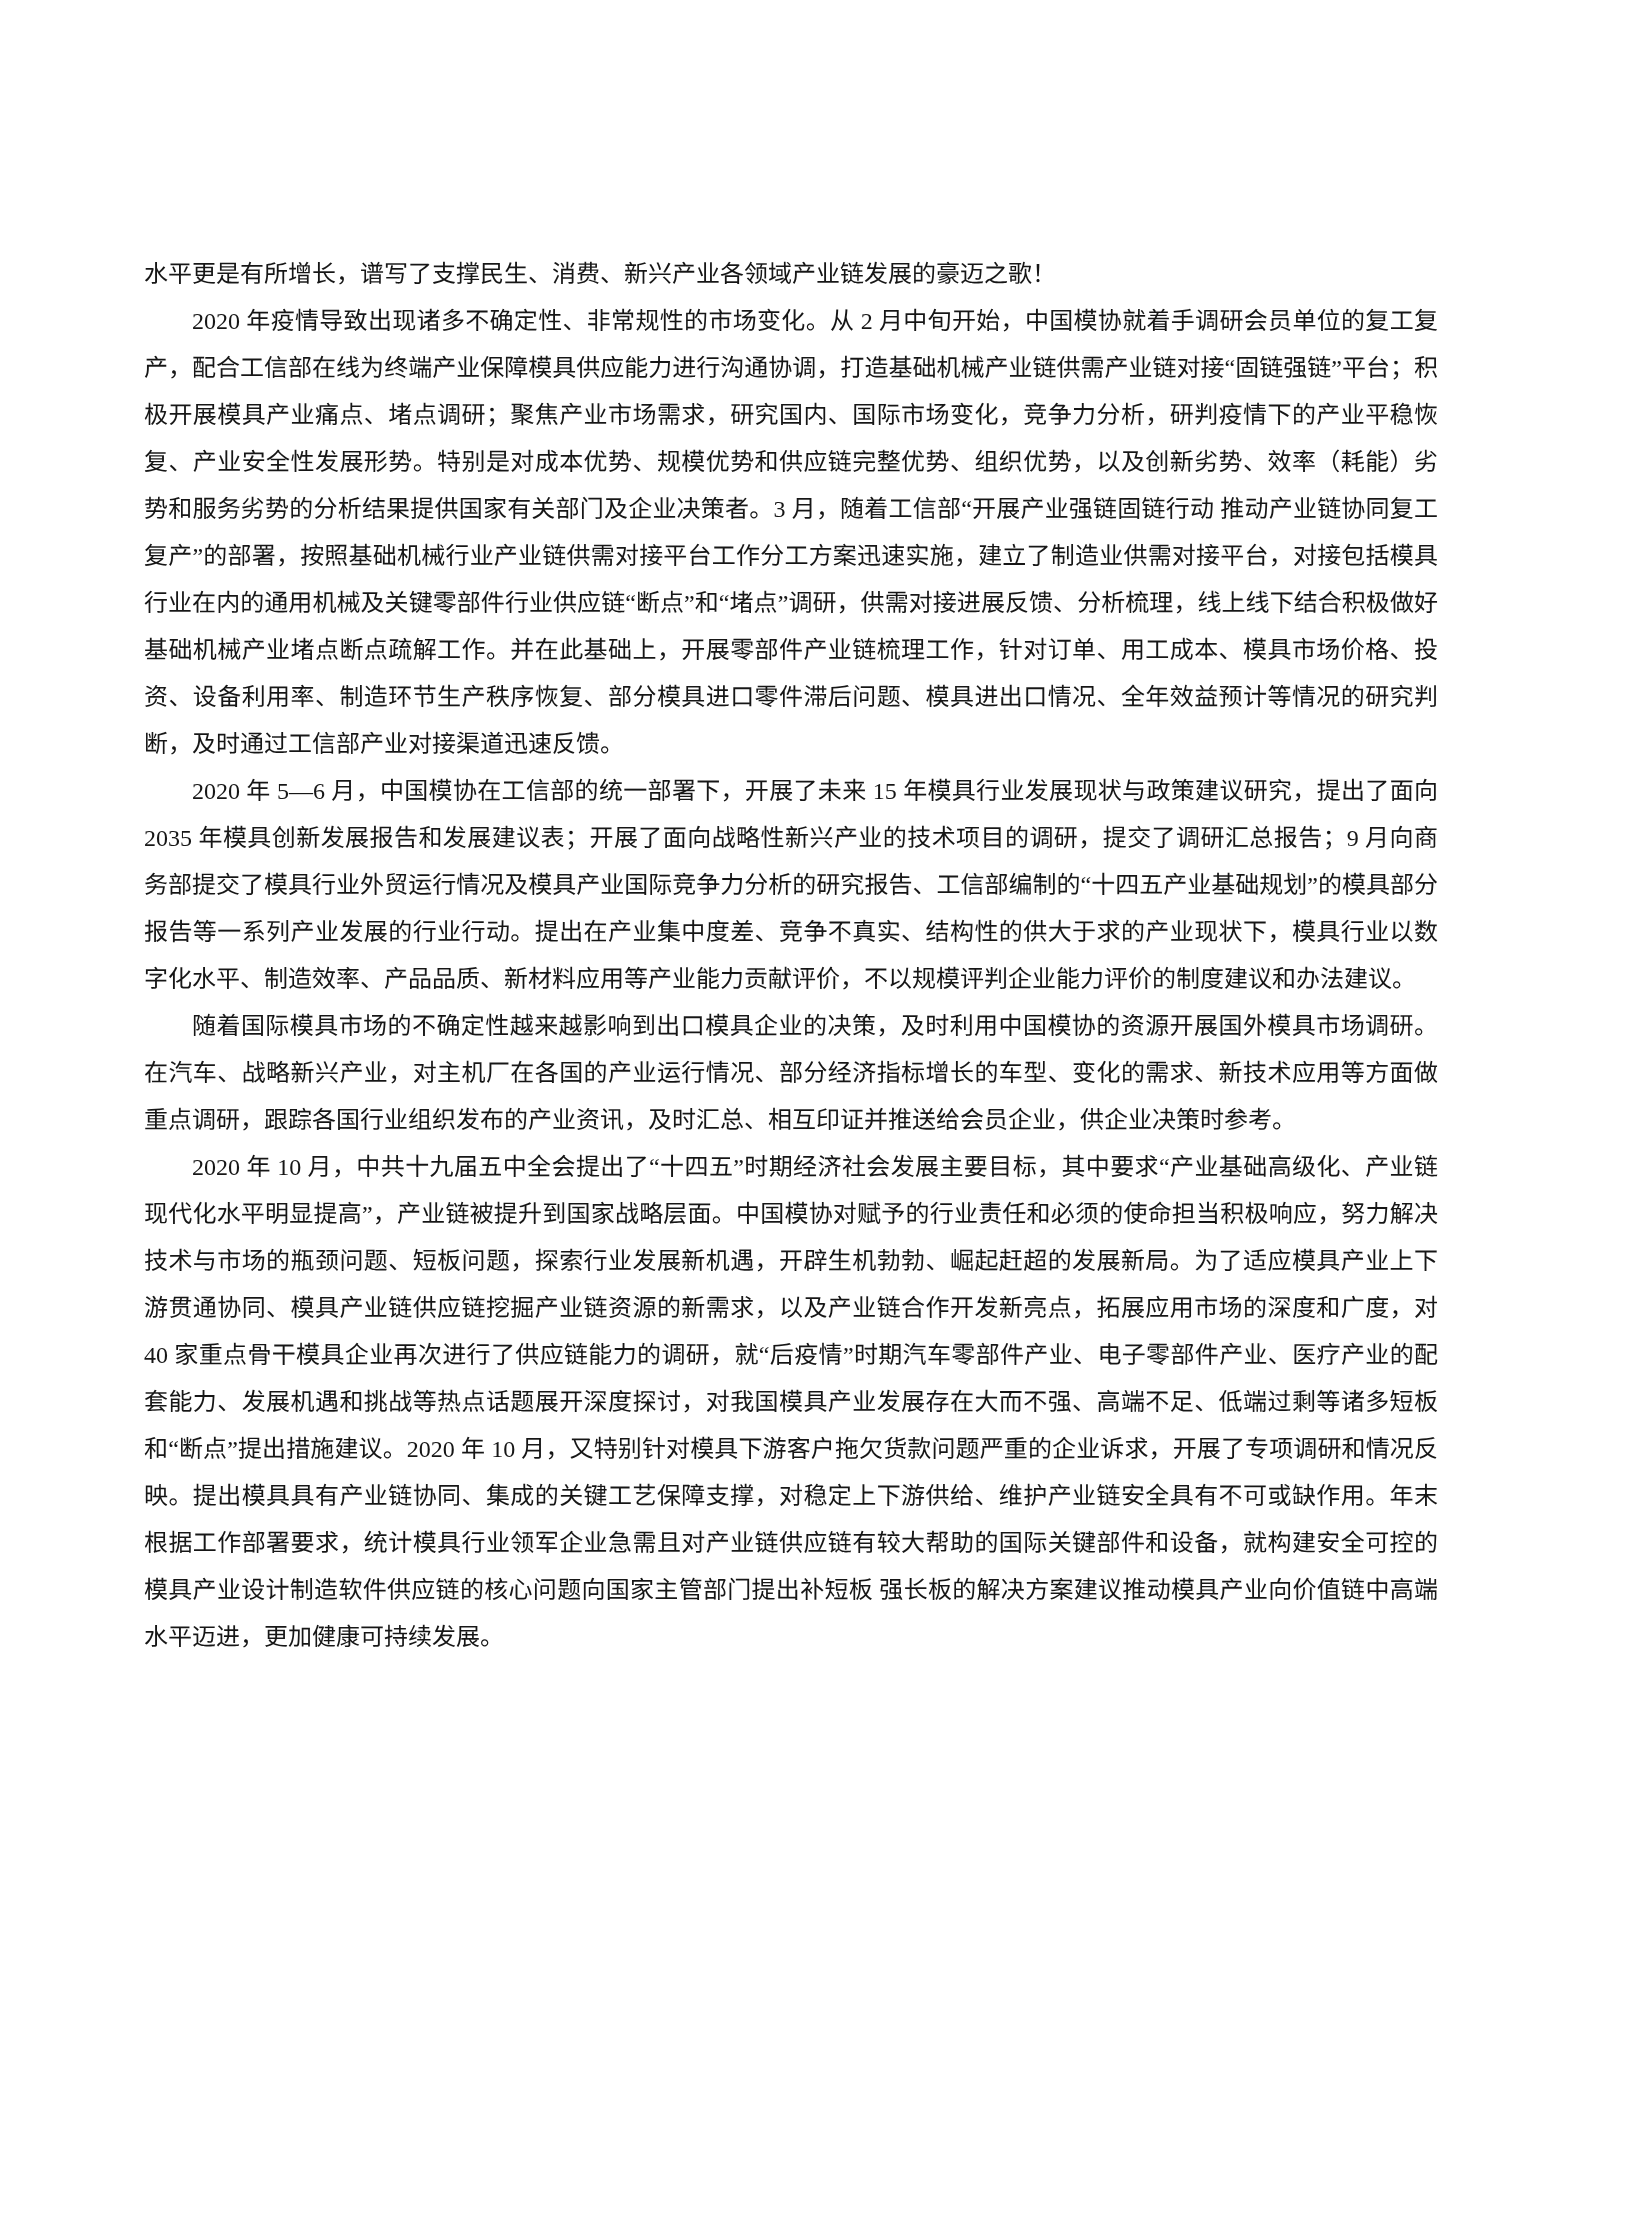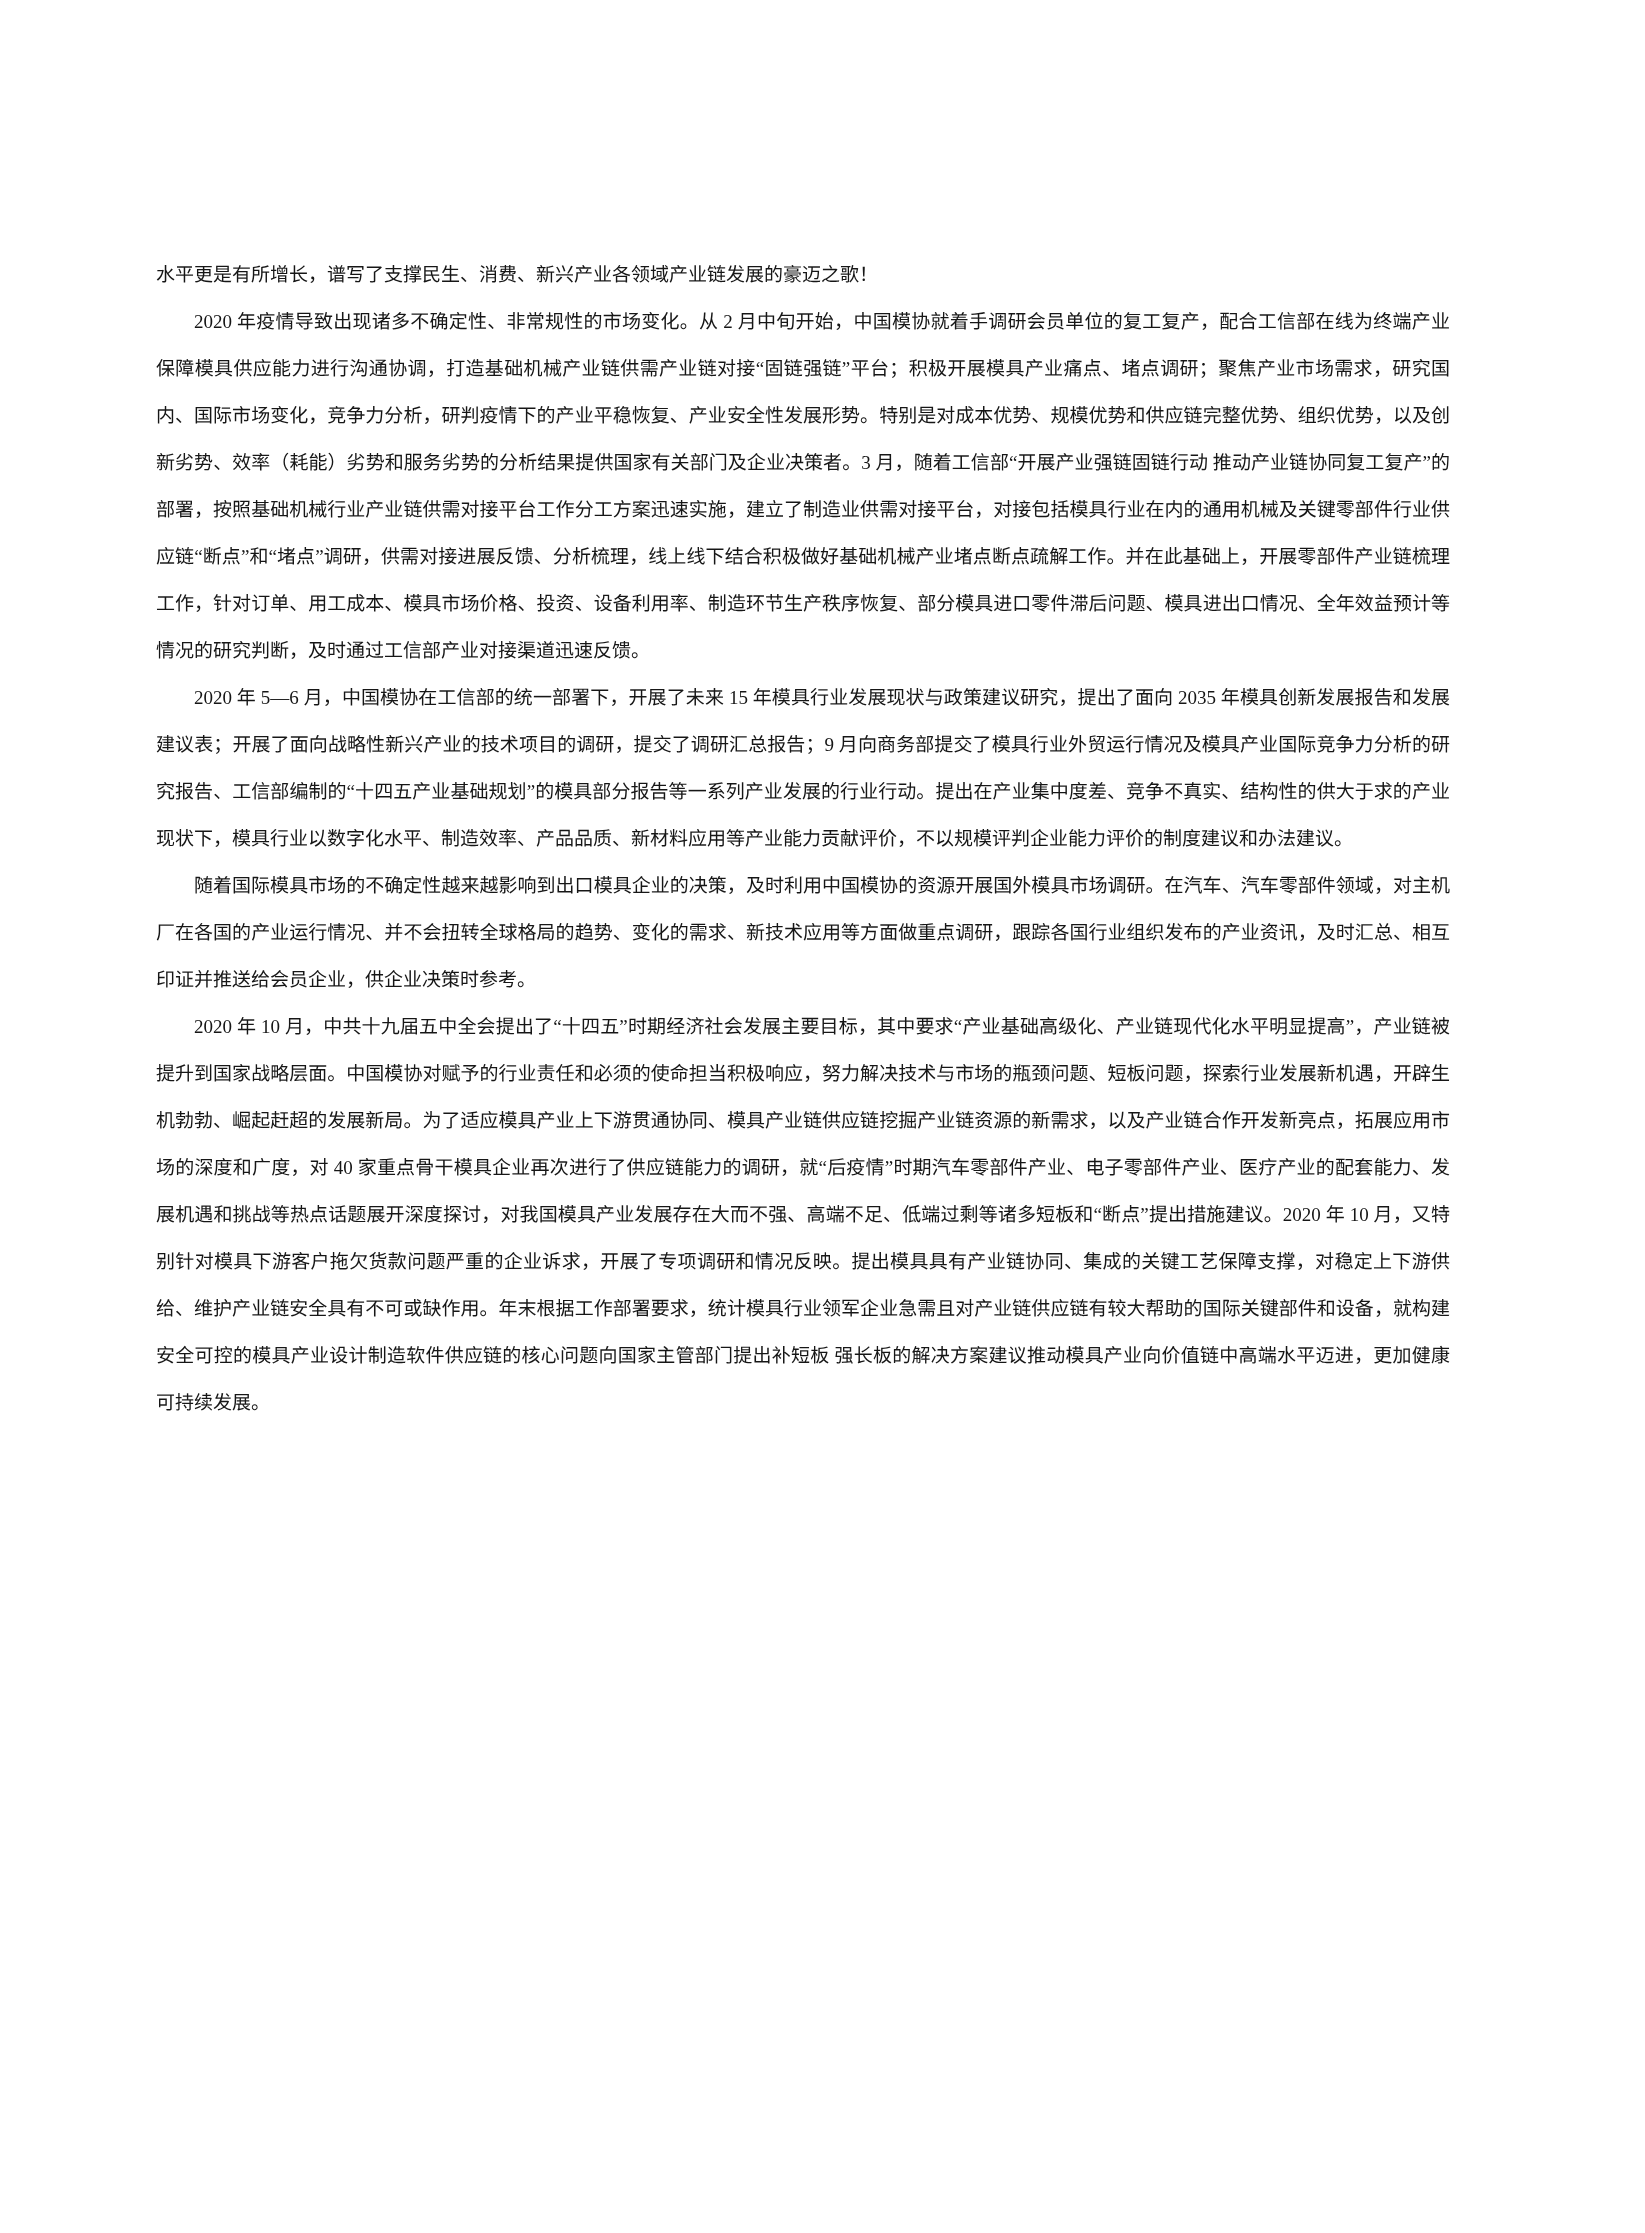--- a/index.html
+++ b/index.html
@@ -14,25 +14,25 @@
     font-family: "Liberation Serif", "DejaVu Serif", serif;
   }
   .page {
     position: relative;
     width: 1646px;
     height: 2234px;
     background: #ffffff;
   }
   .content {
     position: absolute;
-    left: 156px;
+    left: 144px;
     top: 251px;
     width: 1294px;
     color: #161616;
-    font-size: 19px;
+    font-size: 24px;
     line-height: 47px;
     text-align: justify;
     text-justify: inter-character;
     word-break: normal;
   }
   .content p {
     margin: 0;
     padding: 0;
     text-indent: 2em;
   }
@@ -41,17 +41,17 @@
   }
 </style>
 </head>
 <body>
 
 <div class="page">
   <div class="content">
     <p class="no-indent">水平更是有所增长，谱写了支撑民生、消费、新兴产业各领域产业链发展的豪迈之歌！</p>
     <p>2020 年疫情导致出现诸多不确定性、非常规性的市场变化。从 2 月中旬开始，中国模协就着手调研会员单位的复工复产，配合工信部在线为终端产业保障模具供应能力进行沟通协调，打造基础机械产业链供需产业链对接“固链强链”平台；积极开展模具产业痛点、堵点调研；聚焦产业市场需求，研究国内、国际市场变化，竞争力分析，研判疫情下的产业平稳恢复、产业安全性发展形势。特别是对成本优势、规模优势和供应链完整优势、组织优势，以及创新劣势、效率（耗能）劣势和服务劣势的分析结果提供国家有关部门及企业决策者。3 月，随着工信部“开展产业强链固链行动 推动产业链协同复工复产”的部署，按照基础机械行业产业链供需对接平台工作分工方案迅速实施，建立了制造业供需对接平台，对接包括模具行业在内的通用机械及关键零部件行业供应链“断点”和“堵点”调研，供需对接进展反馈、分析梳理，线上线下结合积极做好基础机械产业堵点断点疏解工作。并在此基础上，开展零部件产业链梳理工作，针对订单、用工成本、模具市场价格、投资、设备利用率、制造环节生产秩序恢复、部分模具进口零件滞后问题、模具进出口情况、全年效益预计等情况的研究判断，及时通过工信部产业对接渠道迅速反馈。</p>
     <p>2020 年 5—6 月，中国模协在工信部的统一部署下，开展了未来 15 年模具行业发展现状与政策建议研究，提出了面向 2035 年模具创新发展报告和发展建议表；开展了面向战略性新兴产业的技术项目的调研，提交了调研汇总报告；9 月向商务部提交了模具行业外贸运行情况及模具产业国际竞争力分析的研究报告、工信部编制的“十四五产业基础规划”的模具部分报告等一系列产业发展的行业行动。提出在产业集中度差、竞争不真实、结构性的供大于求的产业现状下，模具行业以数字化水平、制造效率、产品品质、新材料应用等产业能力贡献评价，不以规模评判企业能力评价的制度建议和办法建议。</p>
-    <p>随着国际模具市场的不确定性越来越影响到出口模具企业的决策，及时利用中国模协的资源开展国外模具市场调研。在汽车、汽车零部件领域，对主机厂在各国的产业运行情况、并不会扭转全球格局的趋势、变化的需求、新技术应用等方面做重点调研，跟踪各国行业组织发布的产业资讯，及时汇总、相互印证并推送给会员企业，供企业决策时参考。</p>
+    <p>随着国际模具市场的不确定性越来越影响到出口模具企业的决策，及时利用中国模协的资源开展国外模具市场调研。在汽车、战略新兴产业，对主机厂在各国的产业运行情况、部分经济指标增长的车型、变化的需求、新技术应用等方面做重点调研，跟踪各国行业组织发布的产业资讯，及时汇总、相互印证并推送给会员企业，供企业决策时参考。</p>
     <p>2020 年 10 月，中共十九届五中全会提出了“十四五”时期经济社会发展主要目标，其中要求“产业基础高级化、产业链现代化水平明显提高”，产业链被提升到国家战略层面。中国模协对赋予的行业责任和必须的使命担当积极响应，努力解决技术与市场的瓶颈问题、短板问题，探索行业发展新机遇，开辟生机勃勃、崛起赶超的发展新局。为了适应模具产业上下游贯通协同、模具产业链供应链挖掘产业链资源的新需求，以及产业链合作开发新亮点，拓展应用市场的深度和广度，对 40 家重点骨干模具企业再次进行了供应链能力的调研，就“后疫情”时期汽车零部件产业、电子零部件产业、医疗产业的配套能力、发展机遇和挑战等热点话题展开深度探讨，对我国模具产业发展存在大而不强、高端不足、低端过剩等诸多短板和“断点”提出措施建议。2020 年 10 月，又特别针对模具下游客户拖欠货款问题严重的企业诉求，开展了专项调研和情况反映。提出模具具有产业链协同、集成的关键工艺保障支撑，对稳定上下游供给、维护产业链安全具有不可或缺作用。年末根据工作部署要求，统计模具行业领军企业急需且对产业链供应链有较大帮助的国际关键部件和设备，就构建安全可控的模具产业设计制造软件供应链的核心问题向国家主管部门提出补短板 强长板的解决方案建议推动模具产业向价值链中高端水平迈进，更加健康可持续发展。</p>
   </div>
 </div>
 
 
 </body></html>

